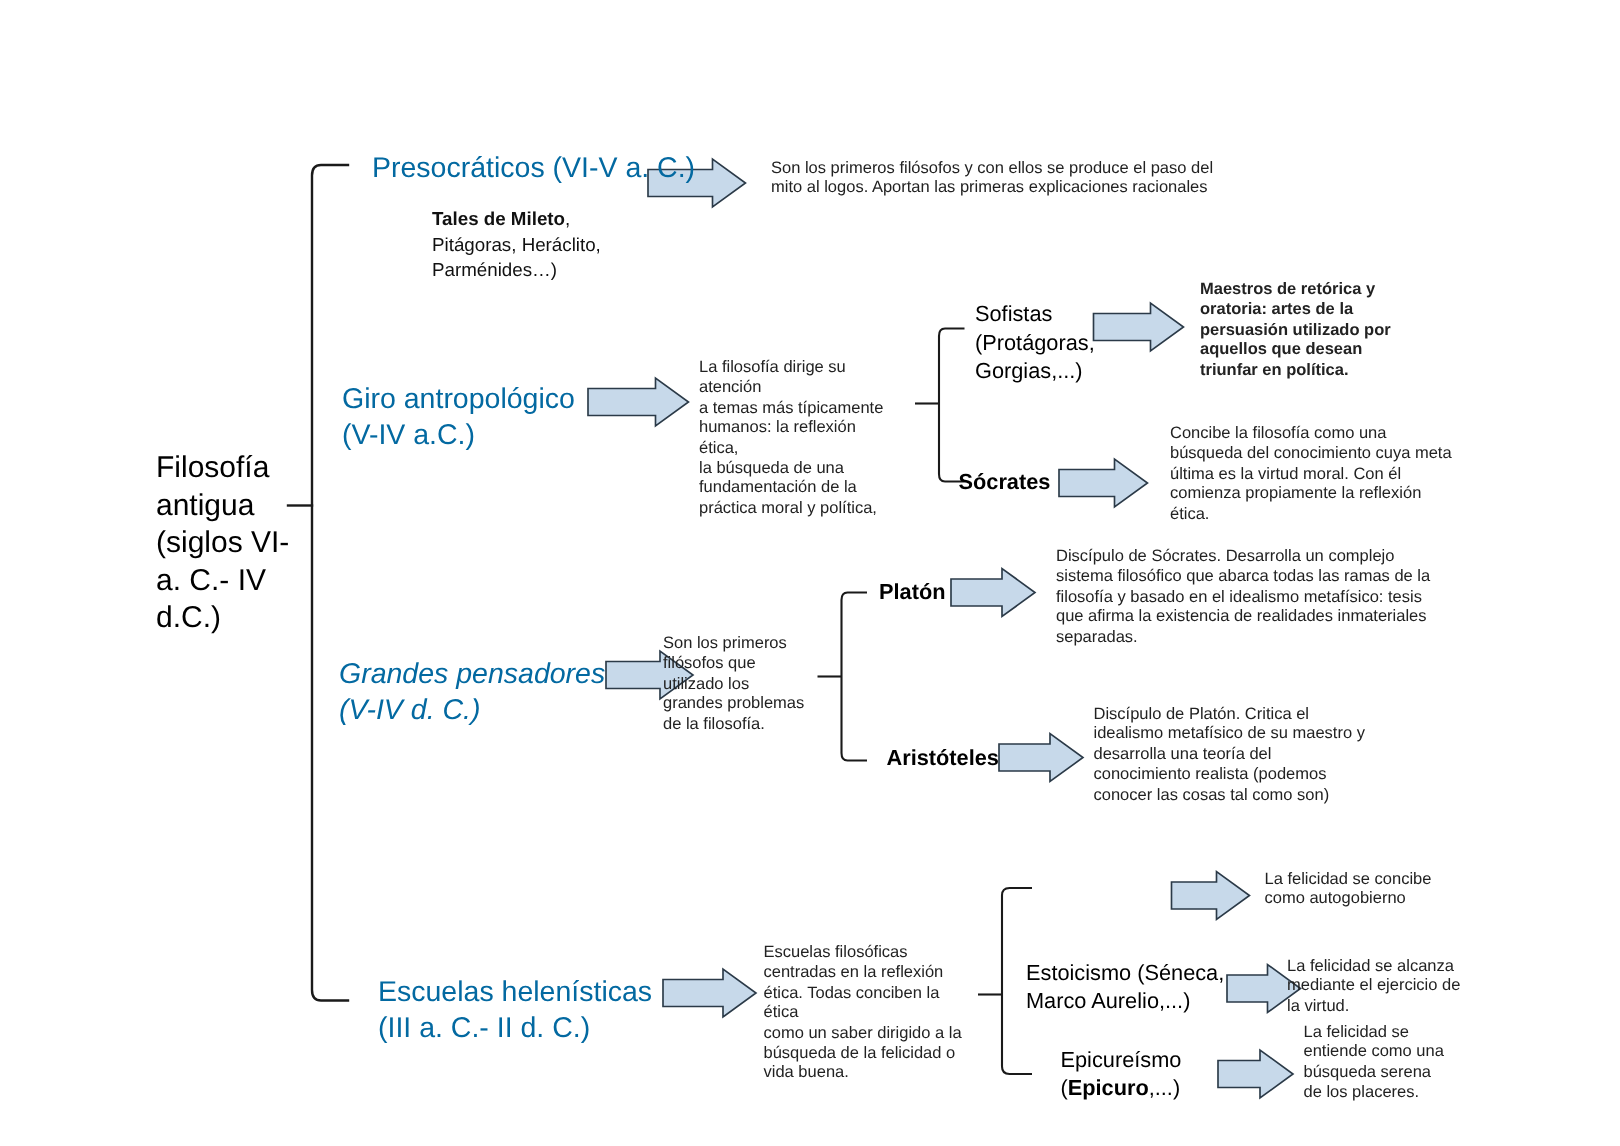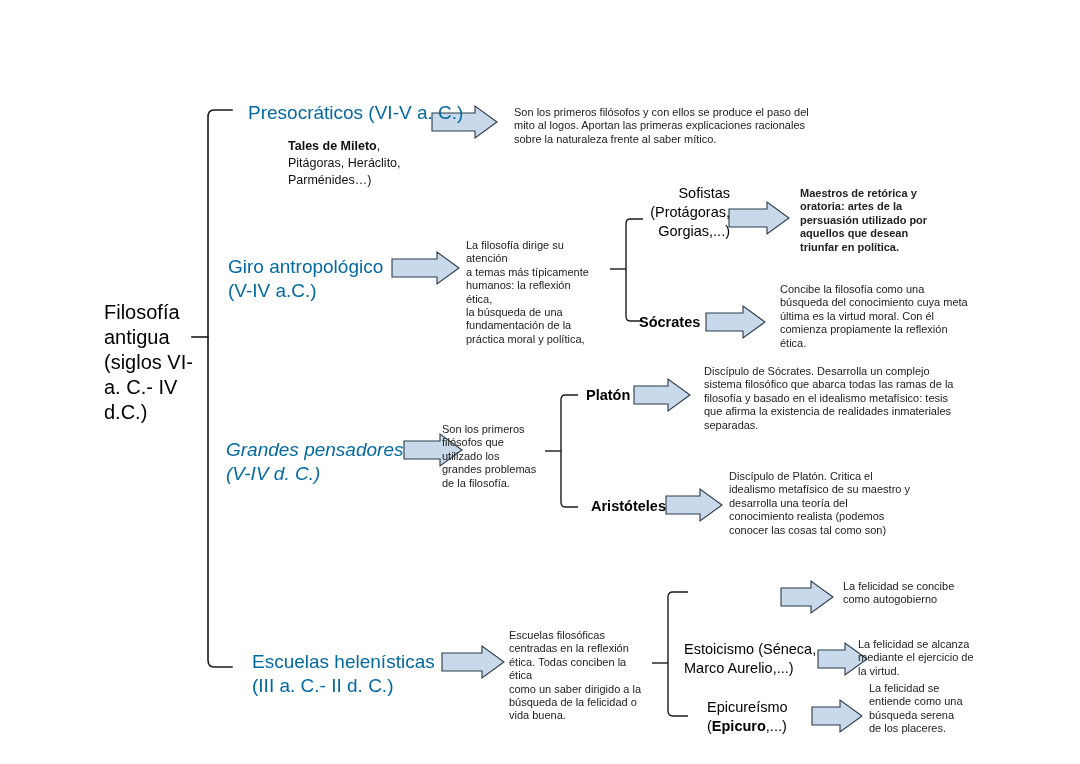--- a/index.html
+++ b/index.html
@@ -81,38 +81,37 @@
 
   <div class="abs sublist" style="left:288px; top:138px; width:180px;">
     <div><b>Tales de Mileto</b>,</div>
     <div>Pitágoras, Heráclito,</div>
     <div>Parménides…)</div>
   </div>
 
   <div class="abs desc" style="left:514px; top:106px; width:300px;">
     <div>Son los primeros filósofos y con ellos se produce el paso del</div>
     <div>mito al logos. Aportan las primeras explicaciones racionales</div>
-    <div>sobre la naturaleza frente al saber mítico.</div>
   </div>
 
   <div class="abs period" style="left:228px; top:255px; width:175px;">
     <div>Giro antropológico</div>
     <div>(V-IV a.C.)</div>
   </div>
 
   <div class="abs desc" style="left:466px; top:239px; width:128px;">
     <div>La filosofía dirige su atención</div>
     <div>a temas más típicamente</div>
     <div>humanos: la reflexión ética,</div>
     <div>la búsqueda de una</div>
     <div>fundamentación de la</div>
     <div>práctica moral y política,</div>
   </div>
 
-  <div class="abs school" style="left:650px; top:184px; width:80px;text-align:right;">
+  <div class="abs school" style="left:650px; top:201px; width:80px;">
     <div>Sofistas</div>
     <div>(Protágoras,</div>
     <div>Gorgias,...)</div>
   </div>
   <div class="abs desc" style="left:800px; top:187px; width:135px;font-weight:bold;">
     <div>Maestros de retórica y</div>
     <div>oratoria: artes de la</div>
     <div>persuasión utilizado por</div>
     <div>aquellos que desean</div>
     <div>triunfar en política.</div>

